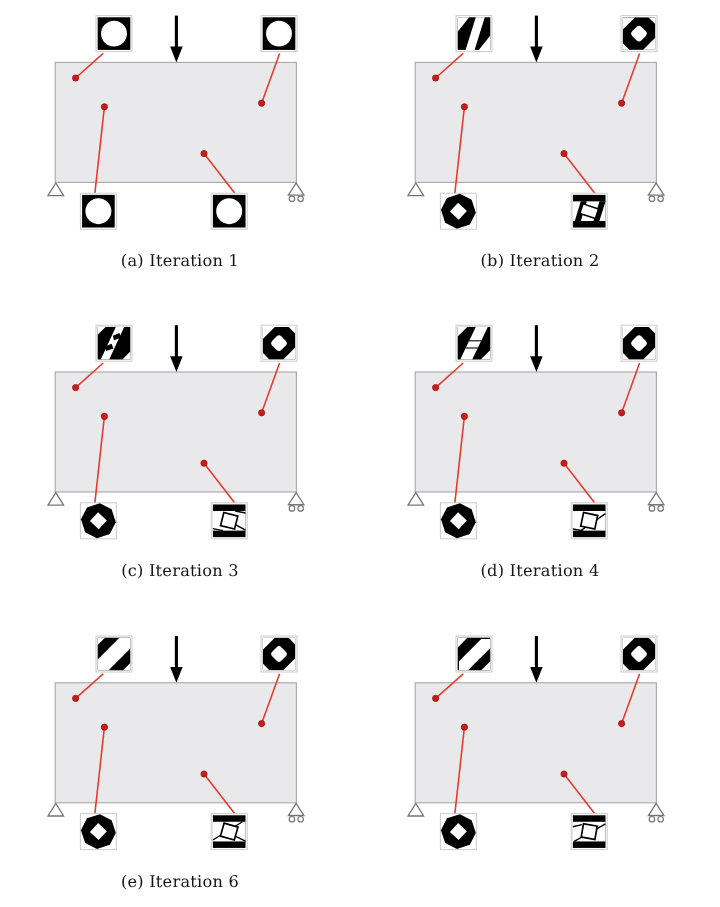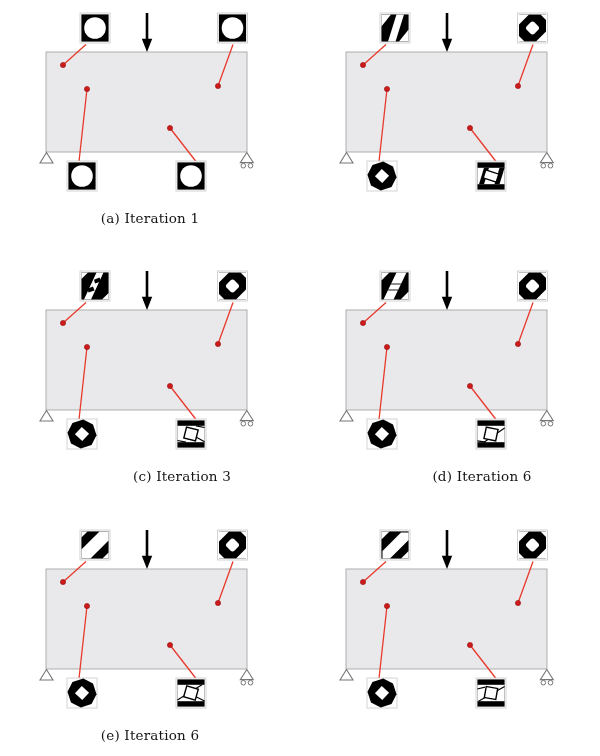--- a/index.html
+++ b/index.html
@@ -4,21 +4,21 @@
 <style>
   html,body{margin:0;padding:0;background:#ffffff;}
   body{width:600px;height:756px;font-family:"DejaVu Serif", serif;}
   .figure{display:grid;grid-template-columns:300px 300px;grid-template-rows:252px 252px 252px;width:600px;height:563px;}
   .panel{position:relative;width:300px;height:252px;}
   .panel svg{position:absolute;left:0;top:0;overflow:visible;}
   .panel.row2 svg{top:6px;}
   .panel.row3 svg{top:13px;}
   .caption{position:absolute;left:0;width:100%;text-align:center;top:210px;
            font-size:13.5px;color:#141414;letter-spacing:0.2px;}
-  .panel.row2 .caption{top:216px;margin-left:32px;}
+  .panel.row2 .caption{top:216px;}
   .panel.row3 .caption{top:223px;}
 </style>
 </head>
 <body>
 
 <div class="figure">
 
   <div class="panel row1">
     <svg width="300" height="200" viewBox="0 0 300 200">
         <rect x="46" y="52" width="201" height="100" fill="#e9e9ec" stroke="#a6a6a6" stroke-width="0.9"></rect>
@@ -108,20 +108,21 @@
           <rect x="0" y="0" width="30" height="30" fill="#fff" stroke="#c9c9c9" stroke-width="0.8"></rect>
           <rect x="1.4" y="1.4" width="27.2" height="27.2" fill="#000000"></rect>
           <rect x="1.4" y="6.8" width="27.2" height="16.4" fill="#fff"></rect>
           <path d="M3 23.2 L8 23.2 L13 6.8 L8 6.8 Z" fill="#000000"></path>
           <path d="M18.5 23.2 L23.5 23.2 L28.6 6.8 L23.6 6.8 Z" fill="#000000"></path>
           <g transform="rotate(18 15 15)">
             <rect x="8.2" y="10.8" width="13.6" height="8.4" fill="#fff" stroke="#000000" stroke-width="1.3"></rect>
           </g>
         </g>
       </svg>
+    <div class="caption">(b) Iteration 2</div>
   </div>
 
   <div class="panel row2">
     <svg width="300" height="200" viewBox="0 0 300 200">
         <rect x="46" y="52" width="201" height="100" fill="#e9e9ec" stroke="#a6a6a6" stroke-width="0.9"></rect>
         <path d="M46.5 152.5 L40 163 L53 163 Z" fill="#fff" stroke="#777777" stroke-width="1.1"></path>
         <path d="M246.8 152.5 L240.3 162.6 L253.3 162.6 Z" fill="#fff" stroke="#777777" stroke-width="1.1"></path>
         <circle cx="243.3" cy="165.7" r="2.3" fill="#fff" stroke="#777777" stroke-width="1"></circle>
         <circle cx="250.5" cy="165.7" r="2.3" fill="#fff" stroke="#777777" stroke-width="1"></circle>
         <line x1="147" y1="13" x2="147" y2="40" stroke="#000000" stroke-width="2.6"></line>
@@ -228,21 +229,21 @@
           <rect x="0" y="0" width="30" height="30" fill="#fff" stroke="#c9c9c9" stroke-width="0.8"></rect>
           <rect x="1.4" y="1.4" width="27.2" height="27.2" fill="#000000"></rect>
           <rect x="1.4" y="6.8" width="27.2" height="16.4" fill="#fff"></rect>
           <line x1="8" y1="23.2" x2="28.6" y2="9" stroke="#000000" stroke-width="1.1"></line>
           <line x1="1.4" y1="21.8" x2="9.5" y2="23.2" stroke="#000000" stroke-width="1.2"></line>
           <g transform="rotate(12 15 15)">
             <rect x="9" y="9.2" width="12" height="11.6" fill="#fff" stroke="#000000" stroke-width="1.4"></rect>
           </g>
         </g>
       </svg>
-    <div class="caption">(d) Iteration 6</div>
+    <div class="caption">(d) Iteration 4</div>
   </div>
 
   <div class="panel row3">
     <svg width="300" height="200" viewBox="0 0 300 200">
         <rect x="46" y="52" width="201" height="100" fill="#e9e9ec" stroke="#a6a6a6" stroke-width="0.9"></rect>
         <path d="M46.5 152.5 L40 163 L53 163 Z" fill="#fff" stroke="#777777" stroke-width="1.1"></path>
         <path d="M246.8 152.5 L240.3 162.6 L253.3 162.6 Z" fill="#fff" stroke="#777777" stroke-width="1.1"></path>
         <circle cx="243.3" cy="165.7" r="2.3" fill="#fff" stroke="#777777" stroke-width="1"></circle>
         <circle cx="250.5" cy="165.7" r="2.3" fill="#fff" stroke="#777777" stroke-width="1"></circle>
         <line x1="147" y1="13" x2="147" y2="40" stroke="#000000" stroke-width="2.6"></line>

